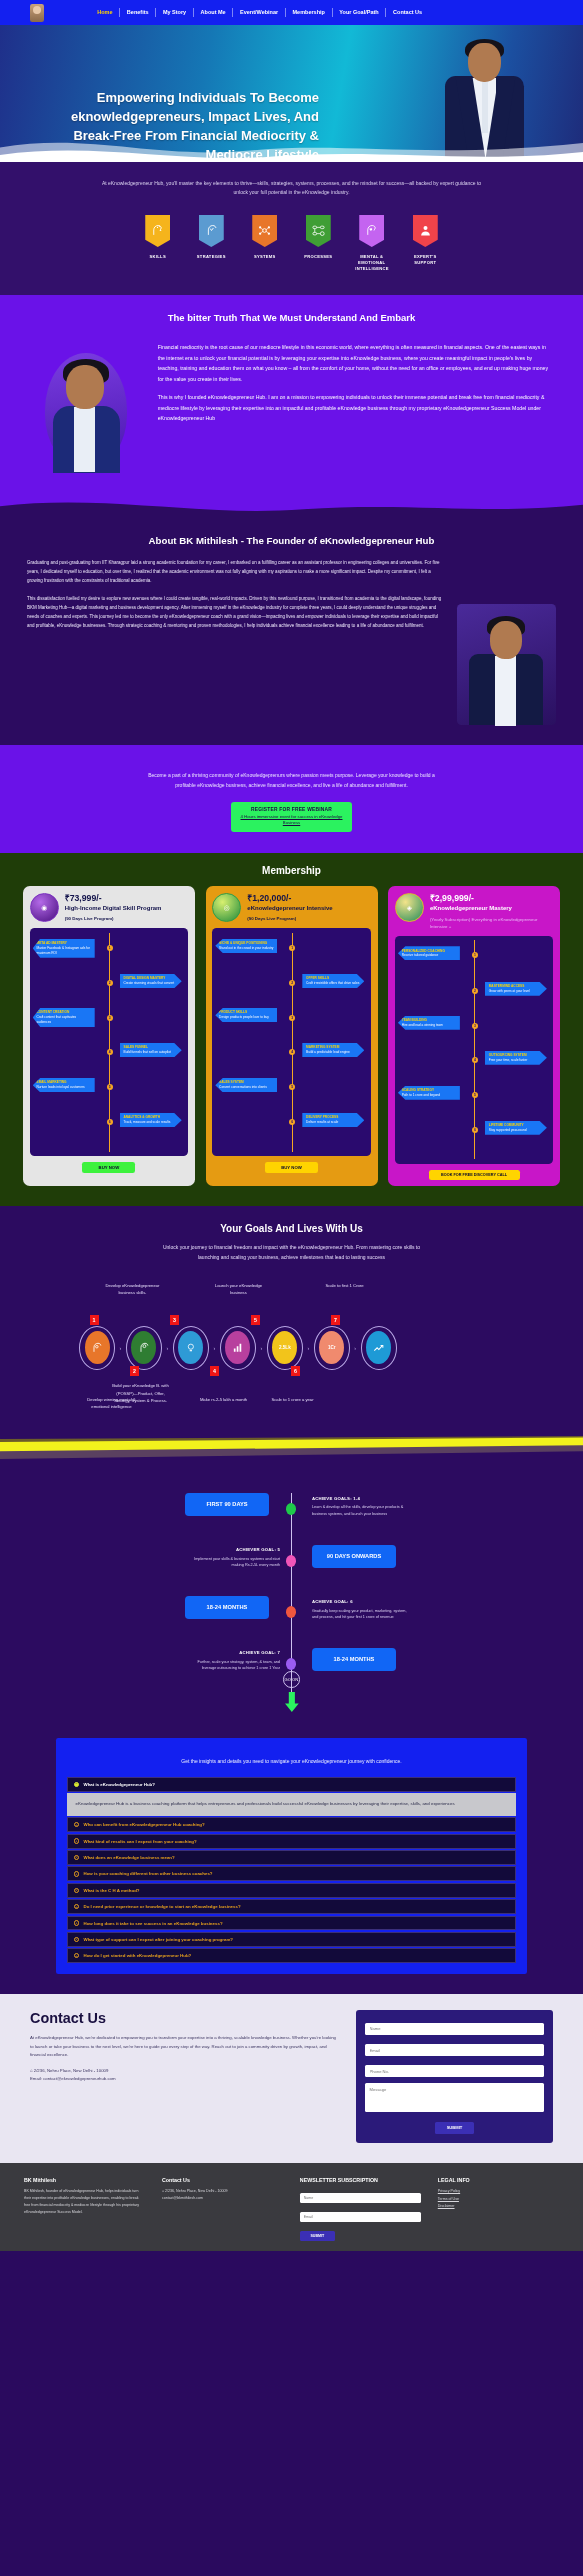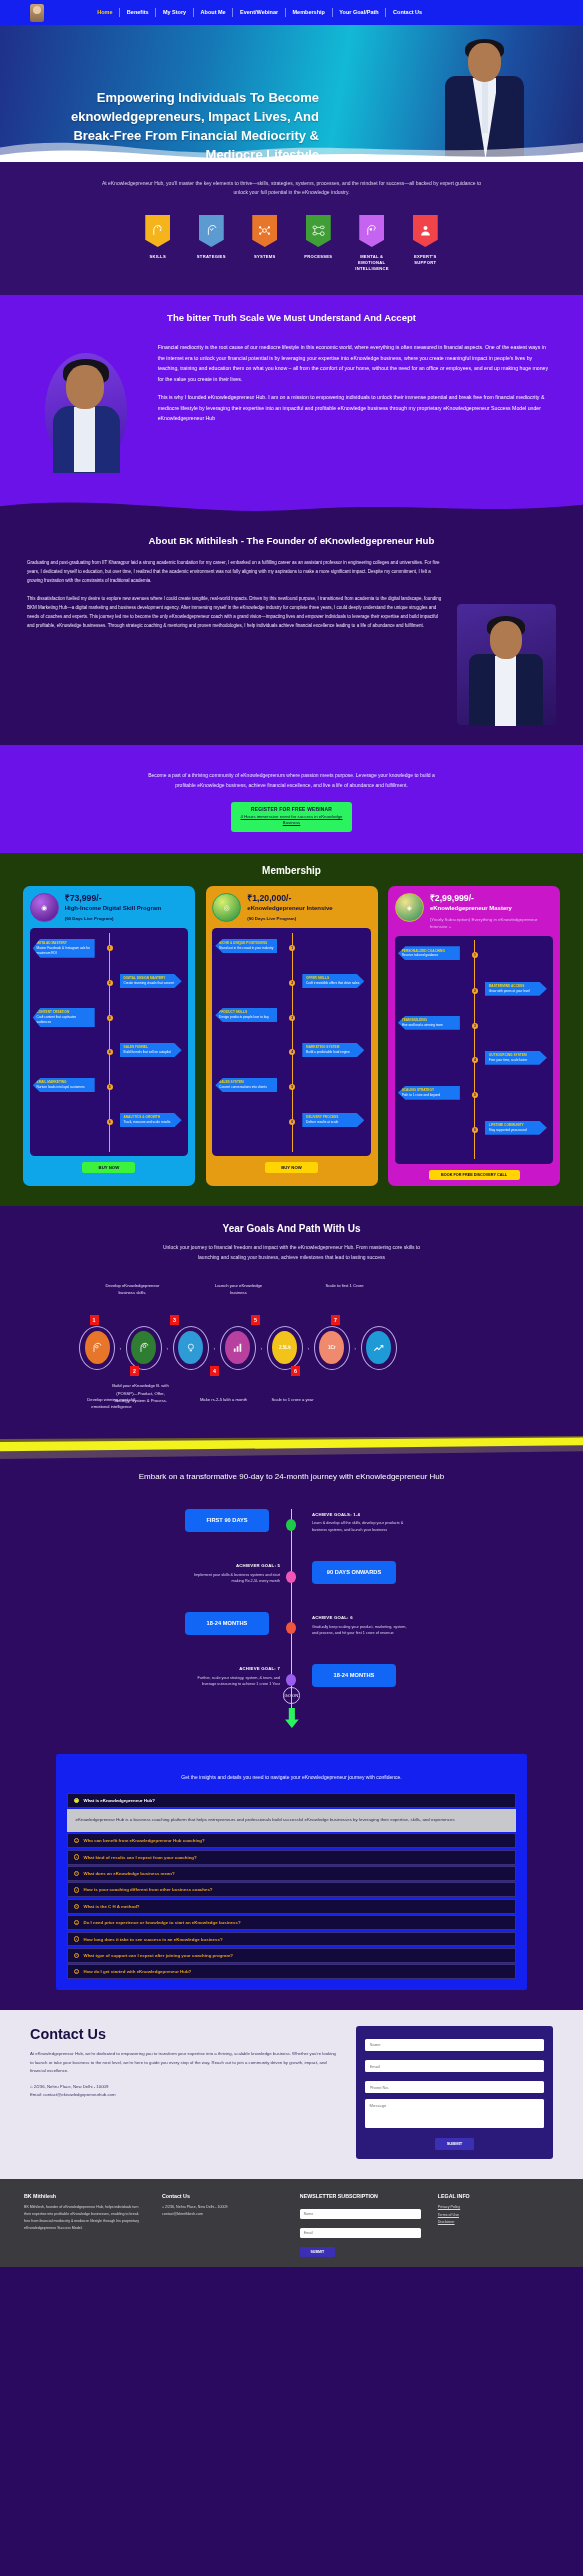--- a/index.html
+++ b/index.html
@@ -189,21 +189,21 @@
 
   
   .membership {
     background: #1f3d08;
     padding: 12px 0 20px;
     position: relative;
   }
   .membership h2 { text-align:center; font-size:10px; font-weight:800; color:#fff; margin-bottom:10.6px; }
   .cards { display:flex; justify-content:center; gap:10.6px; }
   .card { width: 172px; border-radius: 6.8px; padding: 6.8px; }
-  .card.green { background:#0ea5e9; }
+  .card.green { background:#e5e5e5; }
   .card.orange{ background:#e59b12; }
   .card.magenta{background:#c816c8; }
   .card-head { display:flex; gap:6px; align-items:flex-start; }
   .card-badge {
     width: 29px; height:29px; border-radius:50%; flex:none;
     display:flex;align-items:center;justify-content:center;
   }
   .cb1{background:radial-gradient(circle at 35% 30%,#b46ae8,#4a1080);border:1.5px solid #7a2fc0;}
   .cb2{background:radial-gradient(circle at 35% 30%,#d8f070,#1f8a3a);border:1.5px solid #2f9c4a;}
   .cb3{background:radial-gradient(circle at 35% 30%,#f4e48a,#1f8a5a);border:1.5px solid #e0b830;}
@@ -421,21 +421,21 @@
             <circle cx="12" cy="8" r="3.2" fill="#fff"></circle>
             <path d="M5 20c0-4 3.3-6.5 7-6.5S19 16 19 20z" fill="#fff"></path>
           </svg>
         </div>
         <div class="plabel">EXPERT'S SUPPORT</div>
       </div>
     </div>
 </div>
 
 <div class="truth">
-  <h2>The bitter Truth Scale We Must Understand And Accept</h2>
+  <h2>The bitter Truth That We Must Understand And Embark</h2>
   <div class="truth-body">
     <div class="truth-photo">
       <div class="tp-oval"></div>
         <div class="tp-torso"></div>
         <div class="tp-shirt"></div>
       <div class="tp-hair"></div>
         <div class="tp-head"></div>
     </div>
     <div class="truth-text">
       <p>Financial mediocrity is the root cause of our mediocre lifestyle in this economic world, where everything is often measured in financial aspects. One of the easiest ways in the internet era to unlock your financial potential is by leveraging your expertise into eKnowledge business, where you create meaningful impact in people's lives by teaching, training and education them on what you know – all from the comfort of your home, without the need for an office or employees, and end up making huge money for the value you create in their lives.</p>
@@ -556,21 +556,21 @@
           <div class="dot-n" style="left:77px;top:156px">5</div>
           <div class="chip " style="left:90px;top:185px;"><b>LIFETIME COMMUNITY</b>Stay supported year-round</div>
           <div class="dot-n" style="left:77px;top:191px">6</div>
         </div>
         <button class="buy-btn">BOOK FOR FREE DISCOVERY CALL</button>
       </div>
     </div>
 </div>
 
 <div class="goals">
-  <h2>Year Goals And Path With Us</h2>
+  <h2>Your Goals And Lives With Us</h2>
   <p class="lead">Unlock your journey to financial freedom and impact with the eKnowledgepreneur Hub. From mastering core skills to launching and scaling your business, achieve milestones that lead to lasting success</p>
   <div class="goalmap" id="goalmap">
       <div class="gm-toprow">
         <div class="gm-top">Develop eKnowledgepreneur business skills.</div>
         <div class="gm-top">Launch your eKnowledge business</div>
         <div class="gm-top">Scale to first 1 Crore</div>
       </div>
       <div class="gm-circles">
         <div class="gm-ring">
           <div class="gm-node" style="background:#e8762a">
@@ -642,21 +642,20 @@
 
 <div class="ydiv">
   <svg viewBox="0 0 768 34" preserveAspectRatio="none" style="width:100%;height:100%;display:block;">
     <polygon points="0,4 768,0 768,14 0,22" fill="#6b5b2a"></polygon>
     <polygon points="0,8 768,2 768,16 0,26" fill="#f2f21c"></polygon>
     <polygon points="0,20 768,12 768,20 0,30" fill="#5a4060"></polygon>
   </svg>
 </div>
 
 <div class="journey">
-  <h2>Embark on a transformative 90-day to 24-month journey with eKnowledgepreneur Hub</h2>
   <div class="timeline" id="timeline">
     <div class="tl-line"></div>
     <div class="tl-goon">GO ON</div>
     <svg class="tl-down" width="13.7" height="20" viewBox="0 0 18 26">
       <polygon points="5,0 13,0 13,15 18,15 9,26 0,15 5,15" fill="#2bf25f"></polygon>
     </svg>
   <div class="tl-pill" style="left: 72px; top: 6px;">FIRST 90 DAYS</div>
       <div class="tl-dot" style="top: 16px; background: rgb(30, 201, 74);"></div>
       <div class="tl-note" style="left: 199px; top: 7.6px;"><b>ACHIEVE GOALS: 1-4</b><span>Learn &amp; develop all the skills, develop your products &amp; business systems, and launch your business</span></div>
       <div class="tl-pill" style="left: 199px; top: 58px;">90 DAYS ONWARDS</div>

